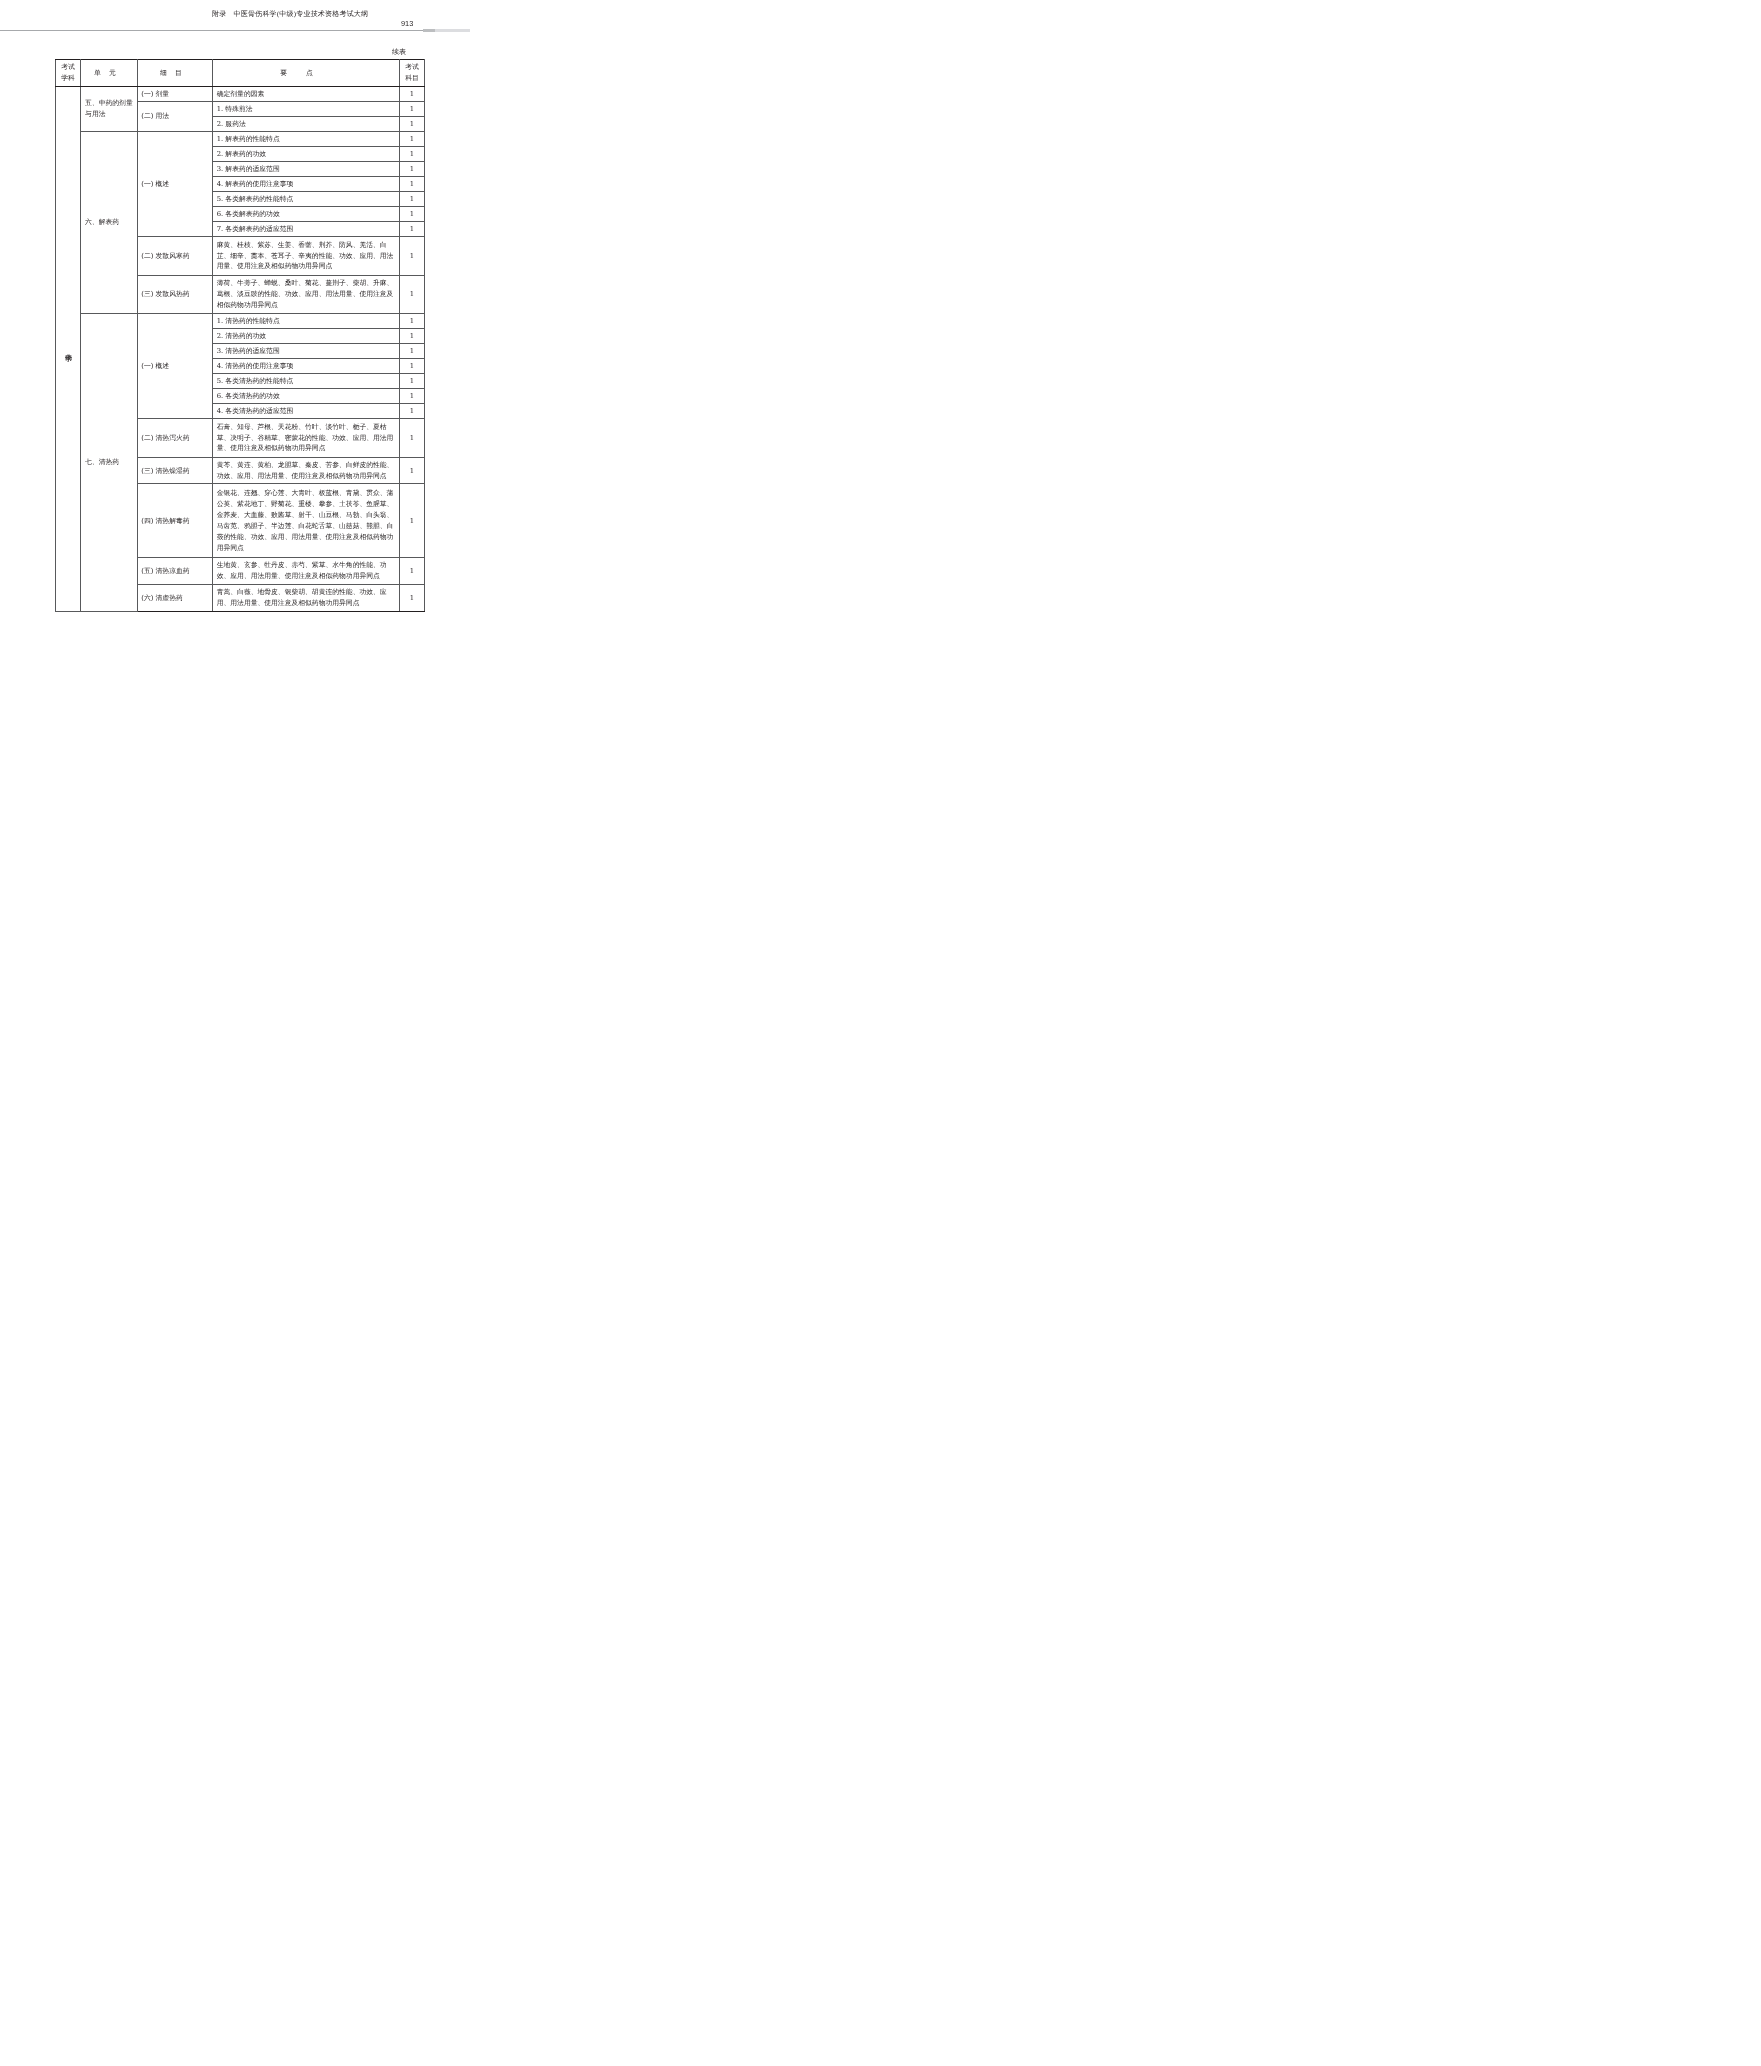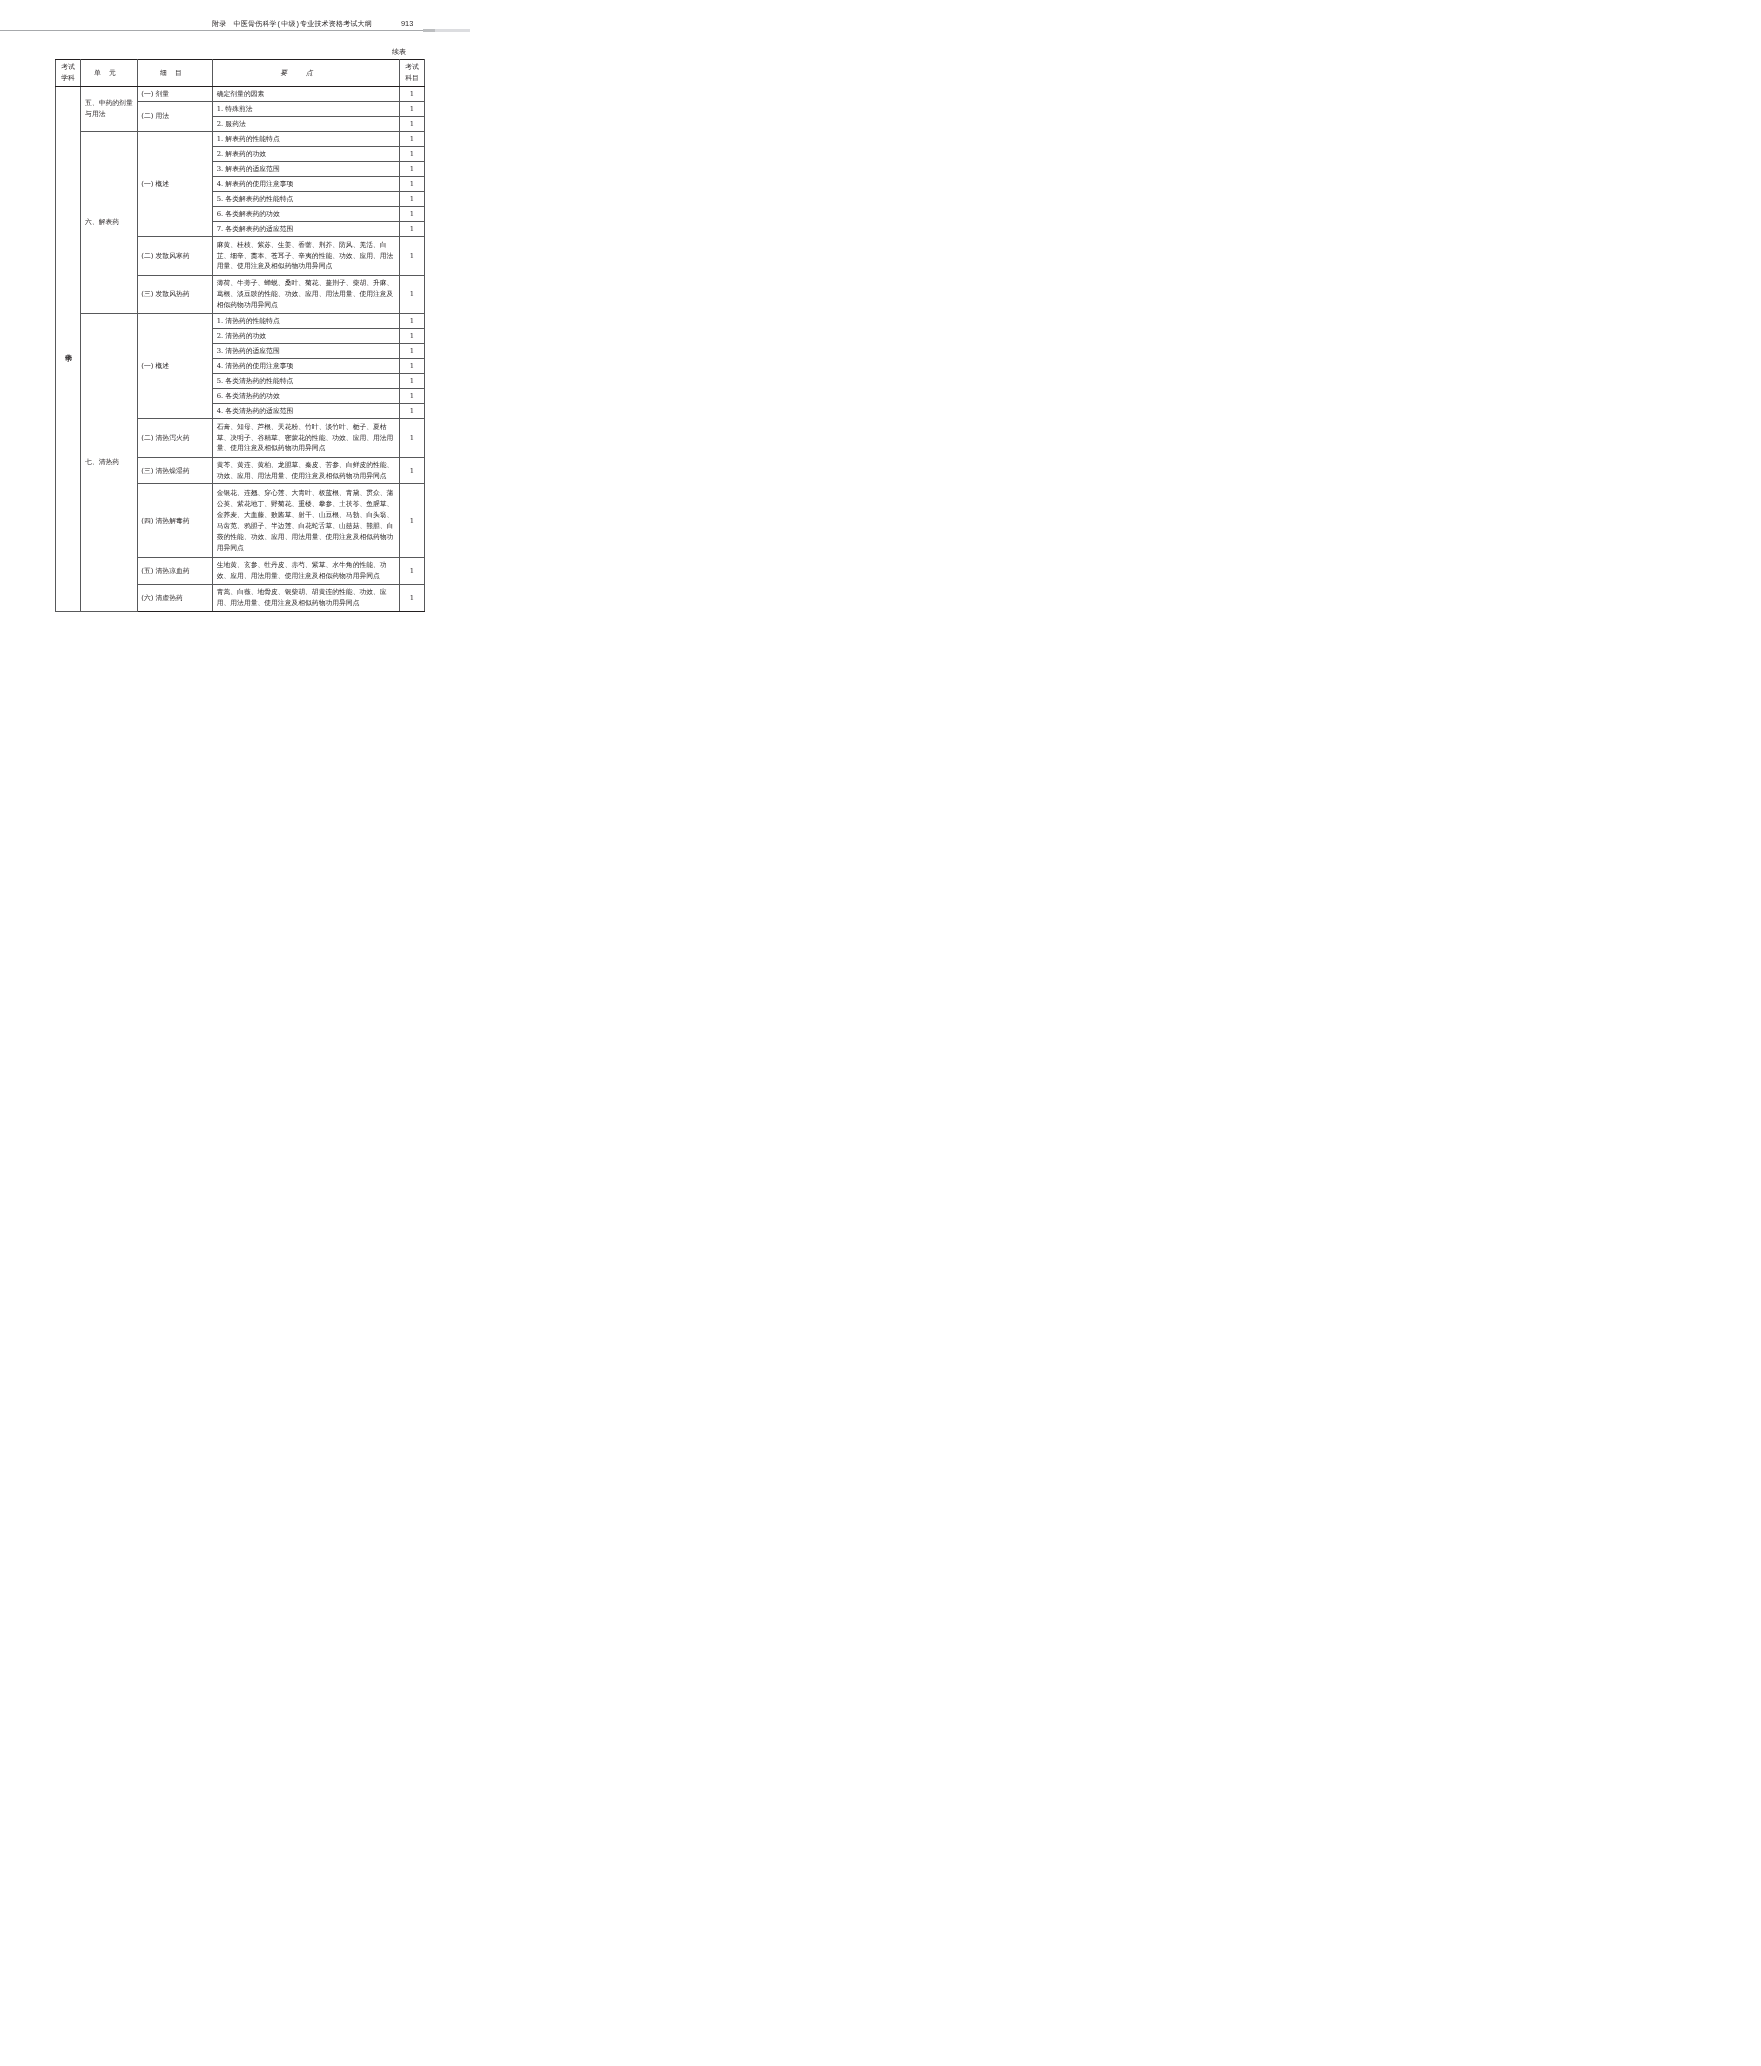--- a/index.html
+++ b/index.html
@@ -1,39 +1,39 @@
 <!DOCTYPE html>
 <html style="font-size:6.6px"><head>
 <meta charset="utf-8">
 <style>
   html, body { margin: 0; padding: 0; background: #ffffff; }
   body { width: 470px; height: 650px; position: relative; overflow: hidden;
          font-family: "DejaVu Serif", "Liberation Serif", serif; color: #231f20; }
   .running-head { position: absolute; left: 0; top: 0; width: 470px; height: 33px; }
-  .rh-text { position: absolute; left: 212px; top: 19px; font-family: Liberation Mono, monospace;
+  .rh-text { position: absolute; left: 212px; top: 9px; font-family: Liberation Serif, serif;
              font-size: 7px; letter-spacing: 0.2px; color: #231f20; white-space: nowrap; }
   .rh-page { position: absolute; left: 401px; top: 19px; font-family: "Liberation Sans", sans-serif; font-size: 7.4px; }
   .rh-rule { position: absolute; left: 0; top: 30px; width: 470px; height: 1.2px; background: #a7a9ac; }
   .rh-tab-dark { position: absolute; left: 423px; top: 29px; width: 12.4px; height: 2.9px; background: #bcbec0; }
   .rh-tab-light { position: absolute; left: 435px; top: 29px; width: 35px; height: 2.9px; background: #dcdde0; }
   .continued { position: absolute; left: 392px; top: 47px; font-size: 7px; }
 
   table.syllabus { position: absolute; left: 55px; top: 59px; border-collapse: collapse; table-layout: fixed;
                    width: 369px; font-size: 6.8px; }
   table.syllabus td { border: 0.4px solid #58595b; padding: 0; vertical-align: middle; line-height: 1.2; }
   table.syllabus tr.head td { border-top: 0.8px solid #231f20; border-bottom: 0.8px solid #231f20; }
   table.syllabus tr.last td { border-bottom: 0.8px solid #231f20; }
   .c-center { text-align: center; }
   .c-unit { padding-left: 4.1px !important; padding-right: 1.7px !important; line-height: 1.6 !important; margin-top: 31px; }
   .c-item { padding-left: 3.3px !important; }
   .c-point { padding: 0.8px 3.3px 0.8px 3.7px !important; line-height: 1.6 !important; }
   .c-count { text-align: center; }
   .head-two { line-height: 1.55; display: inline-block; }
   .spaced { letter-spacing: 8.3px; margin-top: 12px; }
-  .spaced-wide { letter-spacing: 19px; font-style: italic; }
+  .spaced-wide { letter-spacing: 19px; }
   .vertical { writing-mode: vertical-rl; text-orientation: upright; letter-spacing: 0.8px; display: inline-block; }
 </style>
 </head>
 <body>
 
 <div class="running-head">
   <span class="rh-text">附录　中医骨伤科学(中级)专业技术资格考试大纲</span>
   <span class="rh-page">913</span>
   <div class="rh-rule"></div>
   <div class="rh-tab-dark"></div>

